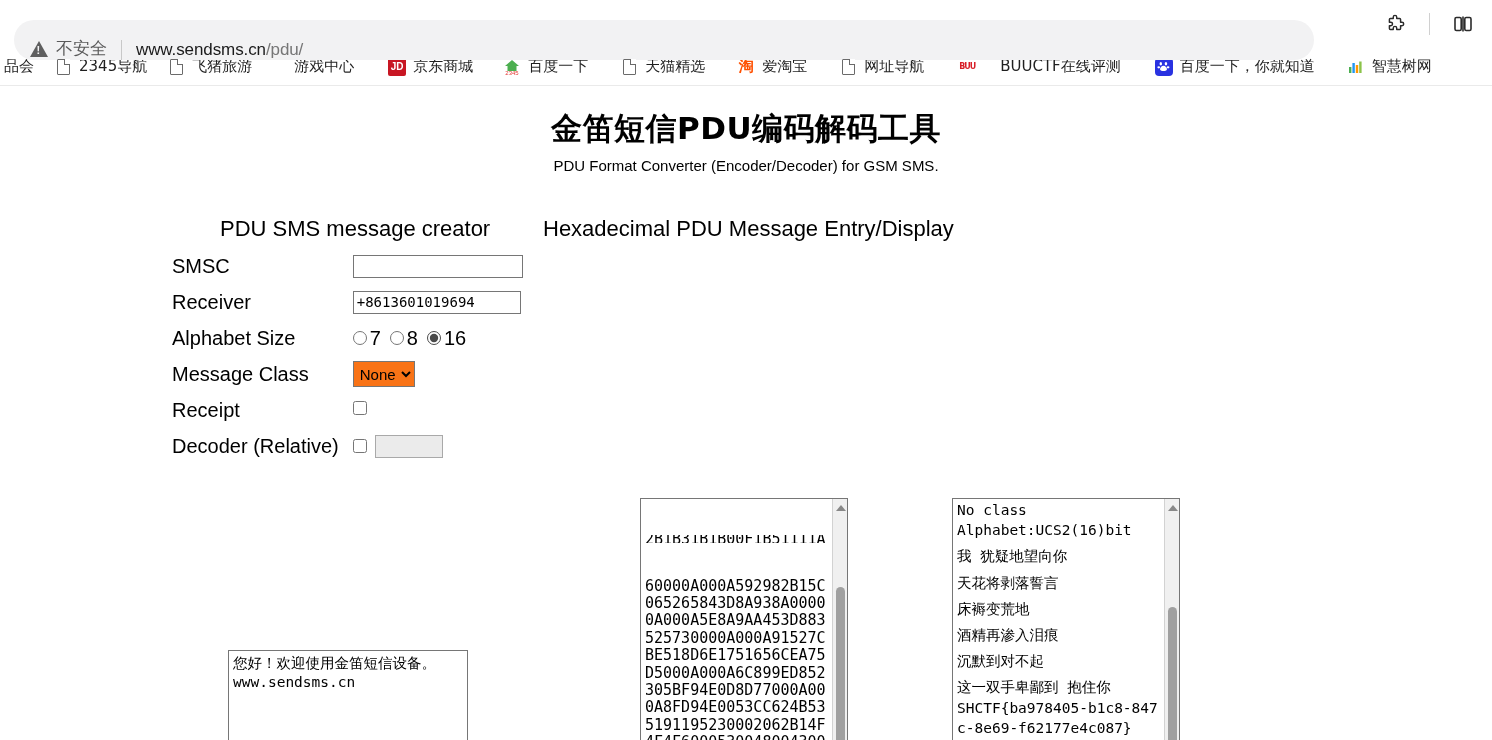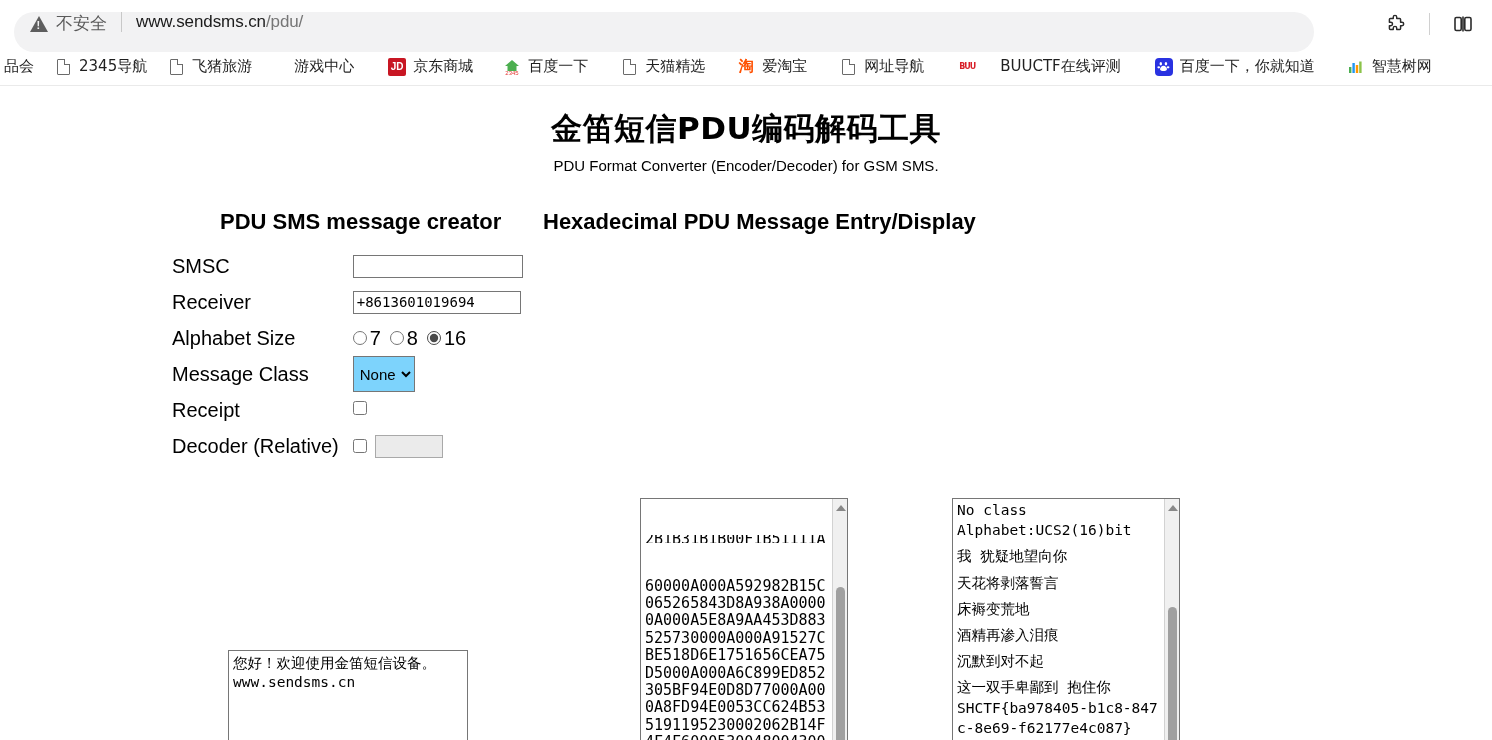--- a/index.html
+++ b/index.html
@@ -19,27 +19,27 @@
   #toolbar-row {
     height: 48px;
     display: flex;
     align-items: center;
     background: #ffffff;
     position: relative;
   }
   #omnibox {
     position: absolute;
     left: 14px;
-    top: 12px;
+    top: 20px;
     width: 1300px;
     height: 40px;
     background: #f2f2f3;
     border-radius: 20px;
     display: flex;
-    align-items: flex-start;
+    align-items: flex-end;
     padding: 0 16px;
   }
   #security-chip {
     display: flex;
     align-items: center;
     gap: 8px;
     flex: 0 0 auto;
   }
   .warn-tri {
     width: 0; height: 0;
@@ -200,25 +200,24 @@
   }
 
   #columns {
     position: relative;
     margin-top: 26px;
     width: 1492px;
     height: 520px;
   }
   .col-head {
     position: absolute;
-    top: 9px;
+    top: 16px;
     font-size: 22px;
     color: #000;
     white-space: nowrap;
-    font-weight: bold;
   }
   #head-creator { left: 220px; }
   #head-hex     { left: 543px; }
   #head-result  { left: 955px; }
 
   
   #form-table {
     position: absolute;
     left: 172px;
     top: 48px;
@@ -264,23 +263,23 @@
   }
   input[type=radio], input[type=checkbox] {
     width: 14px; height: 14px;
     margin: 0;
     accent-color: #4a4a4a;
   }
   select.msgclass {
     font-size: 15px;
     font-family: "Liberation Sans", sans-serif;
     border: 1px solid #767676;
-    background: #7dd3fc;
+    background: #f97316;
     padding: 1px 2px;
-    height: 36px;
+    height: 26px;
     color: #000;
   }
   #msgtext {
     position: absolute;
     left: 228px;
     top: 450px;
     width: 240px;
     height: 148px;
     border: 1px solid #767676;
     font-family: "DejaVu Sans Mono", monospace;

